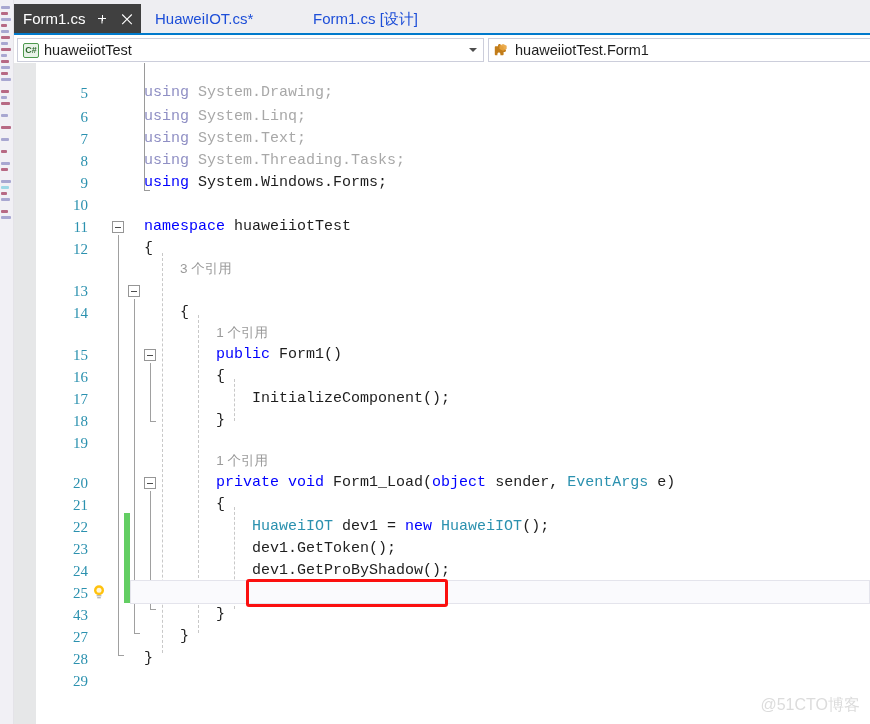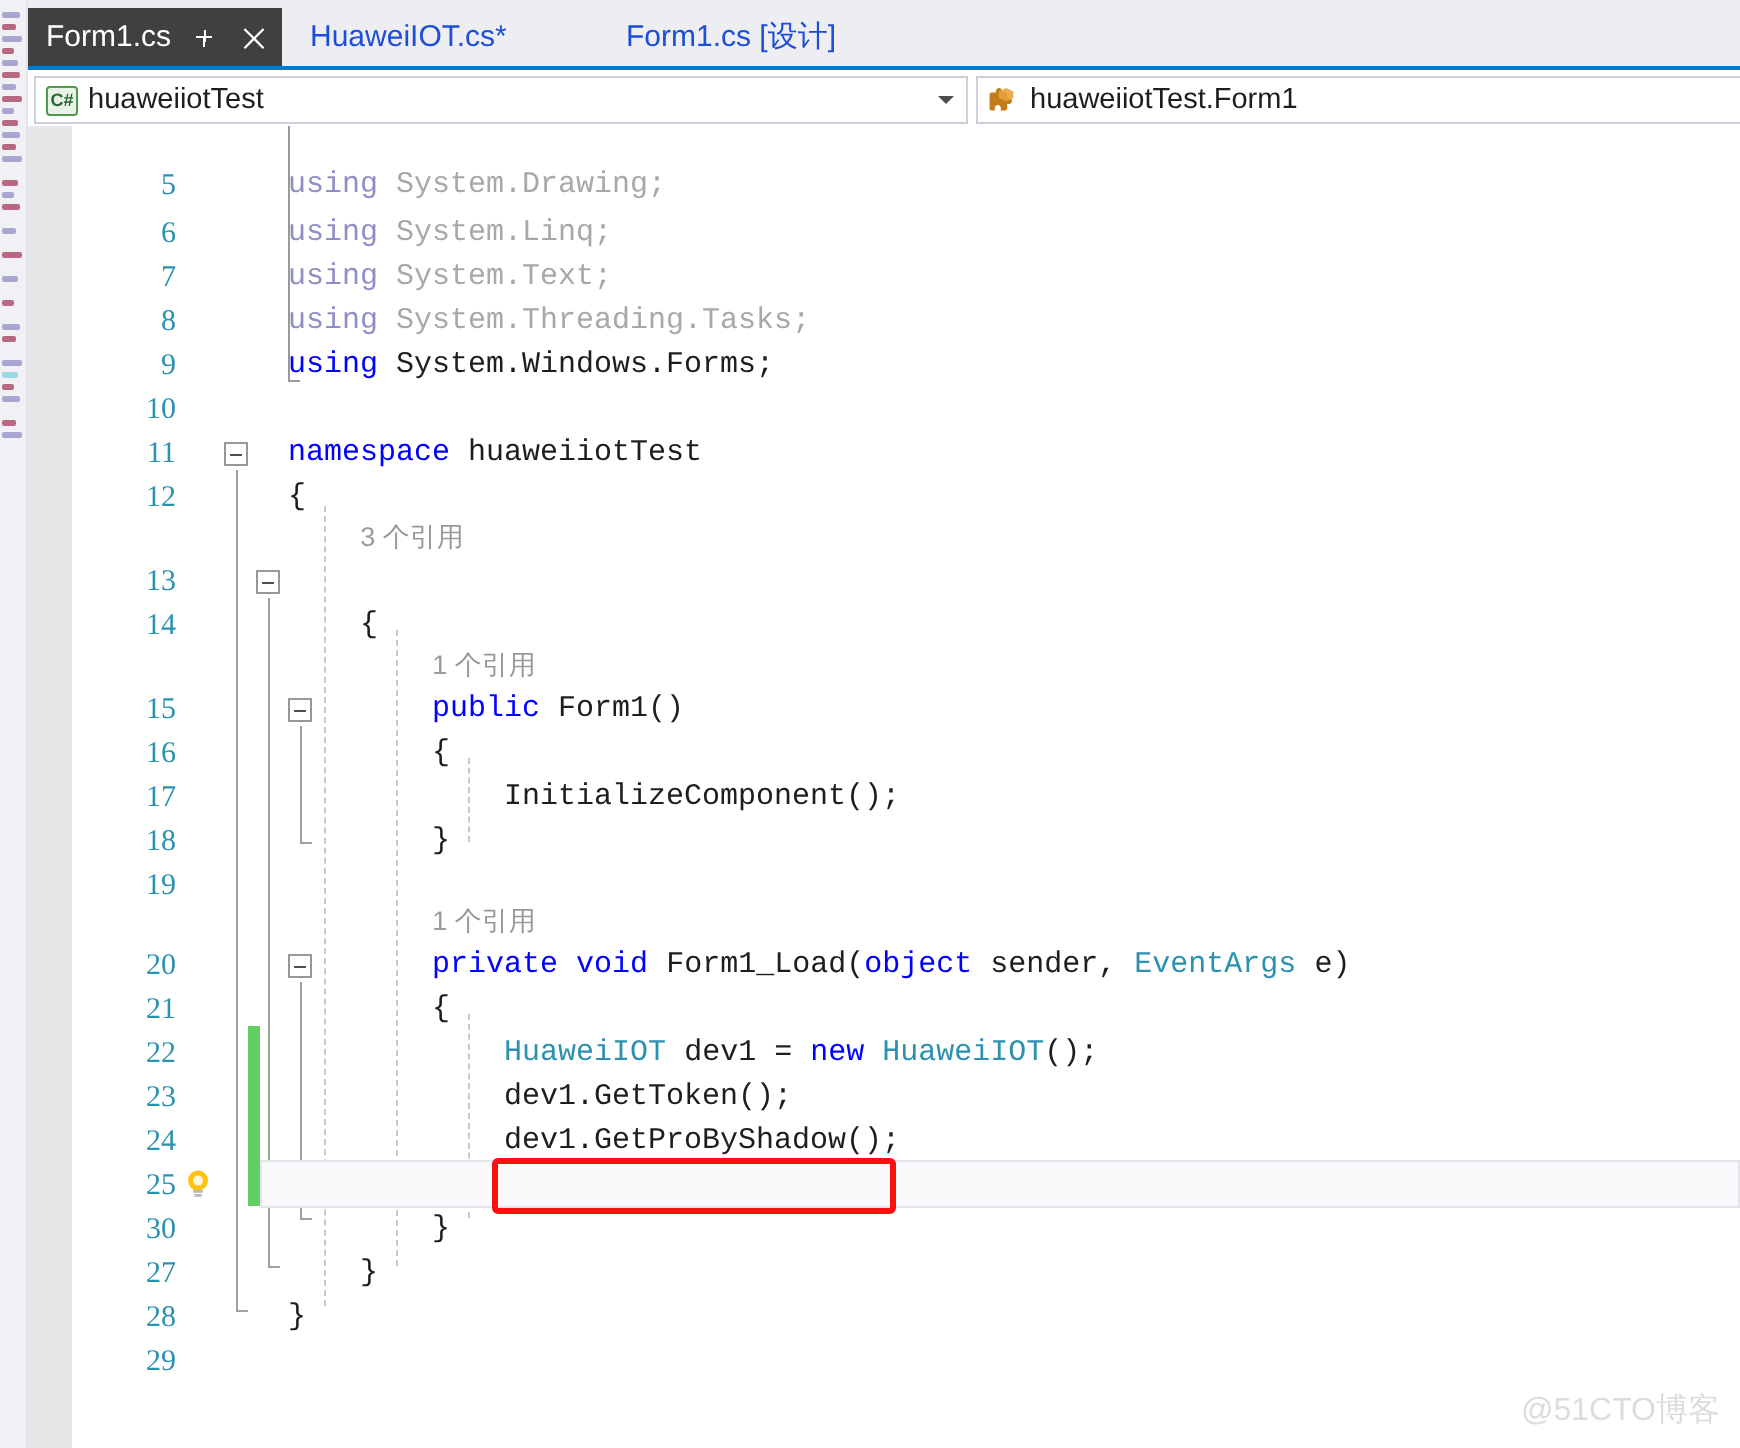--- a/index.html
+++ b/index.html
@@ -457,21 +457,21 @@
       </div>
       <div class="line" style="top: 496px;">
         <div class="lno">24</div>
         <div class="code">            <span class="plain">dev1.GetProByShadow();</span></div>
       </div>
       <div class="line" style="top: 518px;">
         <div class="lno">25</div>
         <div class="code">            <span class="plain">dev1.</span><span class="selword">SetCommand</span><span class="caret"></span><span class="plain">();</span></div>
       </div>
       <div class="line" style="top: 540px;">
-        <div class="lno">30</div>
+        <div class="lno">43</div>
         <div class="code">        <span class="plain">}</span></div>
       </div>
       <div class="line" style="top: 562px;">
         <div class="lno">27</div>
         <div class="code">    <span class="plain">}</span></div>
       </div>
       <div class="line" style="top: 584px;">
         <div class="lno">28</div>
         <div class="code"><span class="plain">}</span></div>
       </div>

